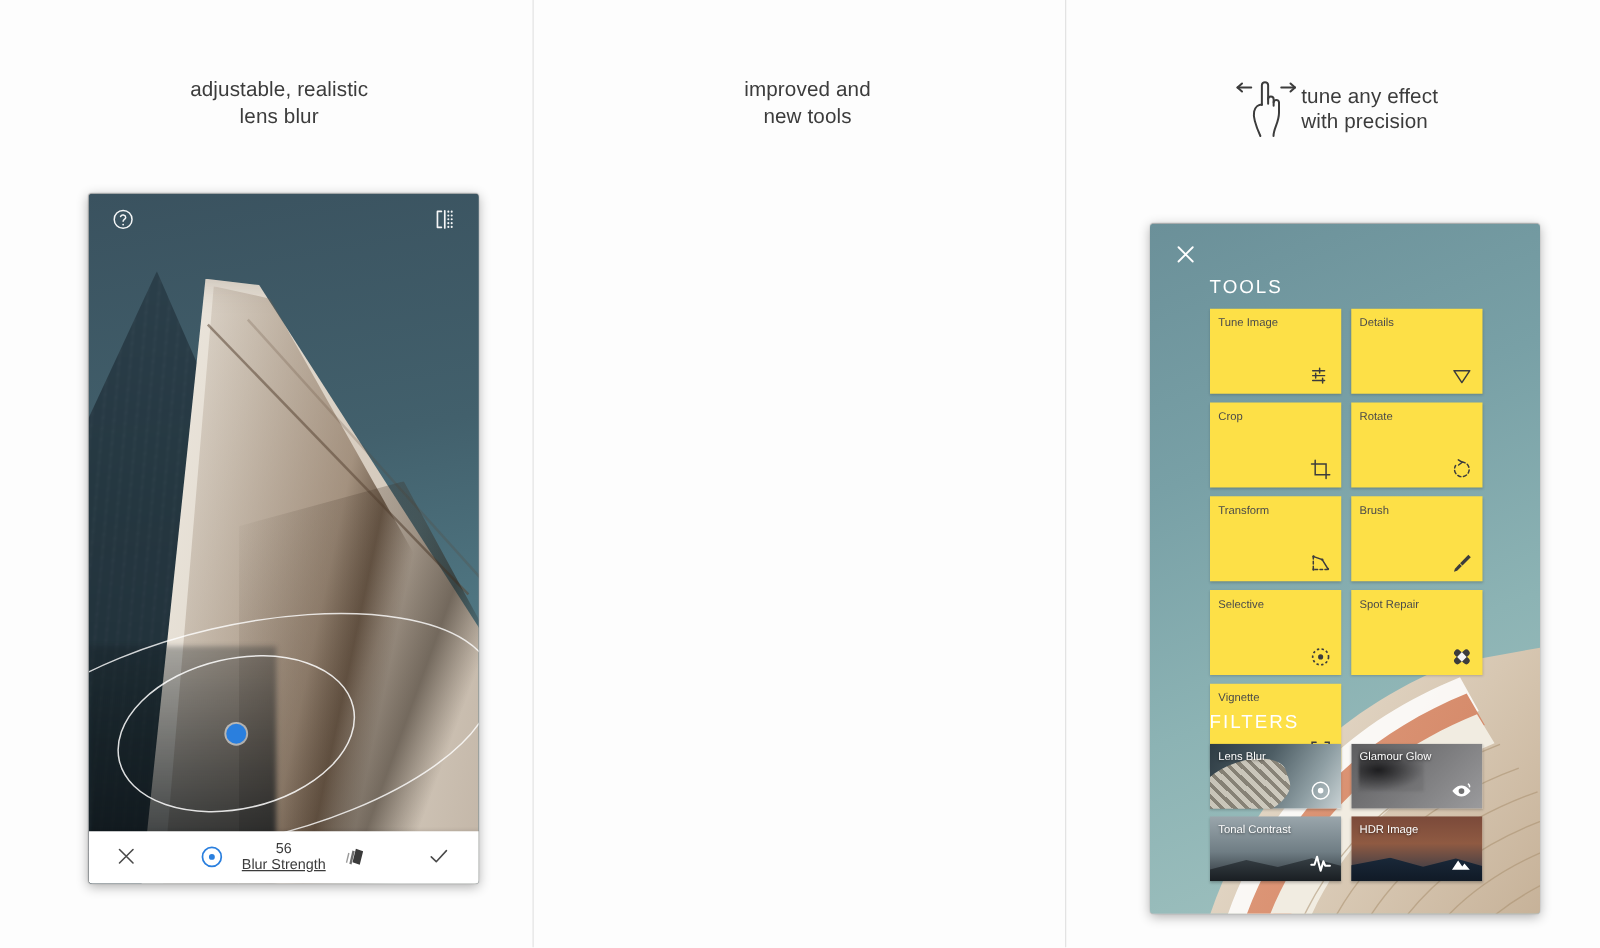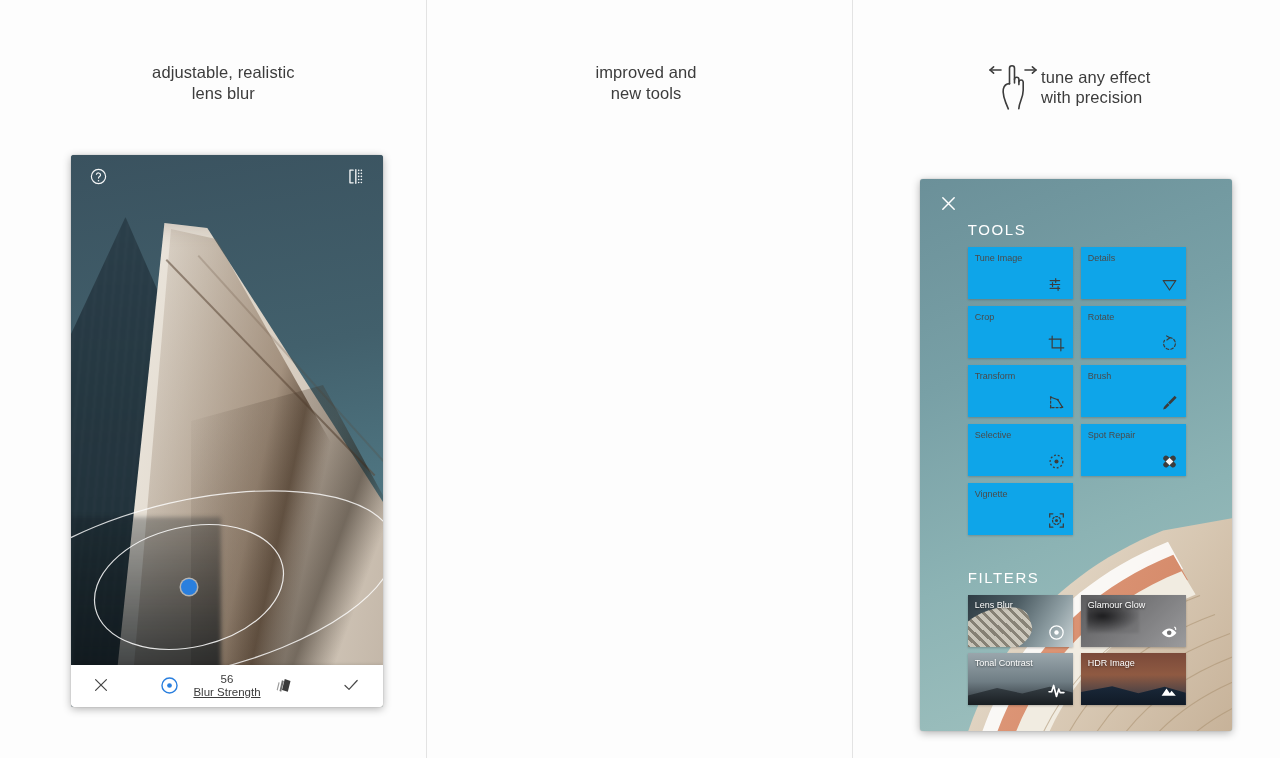--- a/index.html
+++ b/index.html
@@ -157,22 +157,22 @@
   }
   #sh-tools   { top:42px; }
   #sh-filters { top:390px; }
 
   .tool-grid {
     position:absolute; left:48px; top:68px;
     width:218px;
     display:flex; flex-wrap:wrap; gap:7px 8px;
   }
   .tool-card {
-    width:105px; height:52px;
-    background:#0ea5e9;
+    width:105px; height:68px;
+    background:#fde047;
     position:relative;
     box-shadow:0 1px 2px rgba(0,0,0,.18);
   }
   .tool-card .t-label {
     position:absolute; left:7px; top:6px;
     font-size:9px; color:#4a4a4a;
   }
   .tool-card .t-icon {
     position:absolute; right:7px; bottom:5px;
     width:19px; height:19px;

